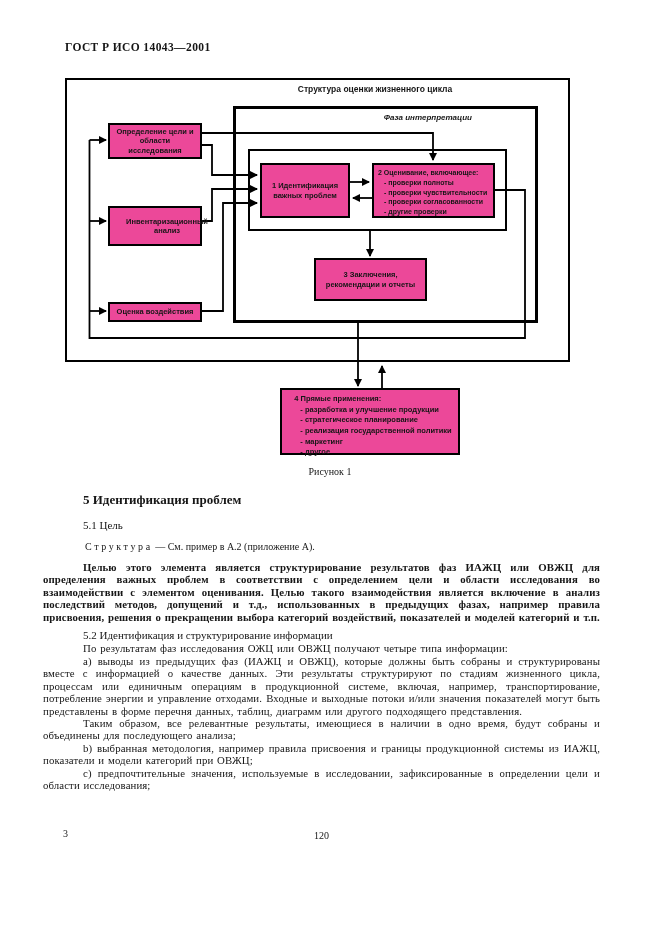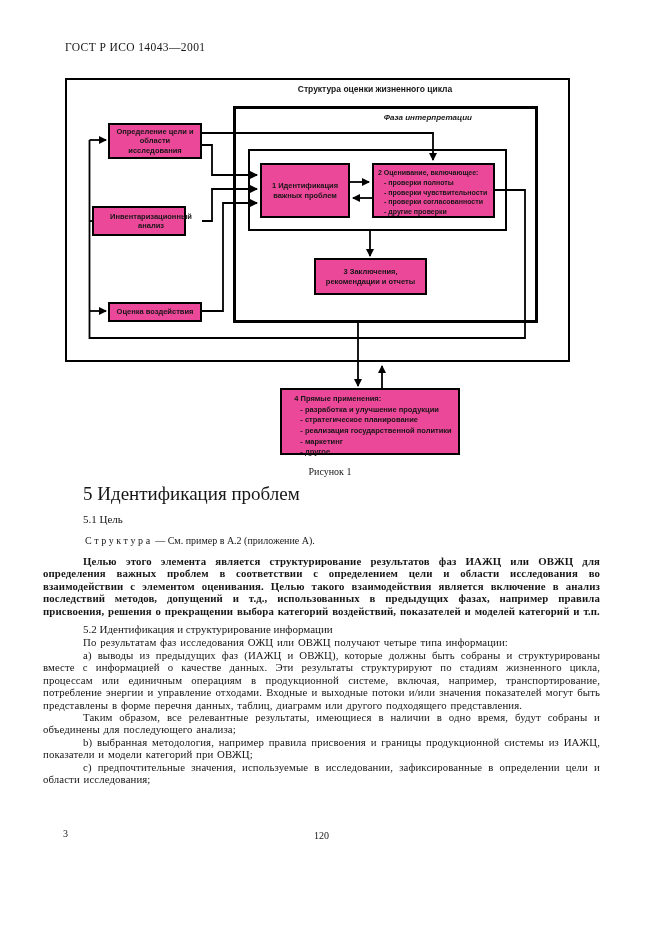--- a/index.html
+++ b/index.html
@@ -7,21 +7,21 @@
     position:relative;
     width:661px;height:936px;
     background:#ffffff;
     font-family:"Liberation Serif", serif;
     color:#161616;
     overflow:hidden;
   }
   
   .doc-header{
     position:absolute;left:65px;top:41px;
-    font-size:11.5px;font-weight:normal;letter-spacing:.4px;text-align:right;
+    font-size:11.5px;font-weight:bold;letter-spacing:.4px;text-align:right;
   }
   
   .diagram{position:absolute;left:60px;top:75px;width:520px;height:390px;}
   .diagram svg{position:absolute;left:0;top:0;}
   .dbox{
     position:absolute;box-sizing:border-box;
     background:#ec4899;border:2px solid #000;
     font-family:"Liberation Sans", sans-serif;
     font-weight:bold;font-size:7.5px;line-height:1.25;
     display:flex;align-items:center;justify-content:center;
@@ -33,41 +33,41 @@
   .d-thin{left:188px;top:74px;width:259px;height:82px;border-width:2px;}
   .d-title{
     position:absolute;left:160px;top:9px;width:310px;text-align:center;
     font-family:"Liberation Sans", sans-serif;font-weight:bold;font-size:8.5px;
   }
   .d-phase{
     position:absolute;left:212px;top:38px;width:200px;text-align:right;
     font-family:"Liberation Sans", sans-serif;font-weight:bold;font-style:italic;font-size:8px;
   }
   .d-goal{left:48px;top:48px;width:94px;height:36px;}
-  .d-inv {left:32px;top:131px;width:94px;height:30px;padding-left:27px;}
+  .d-inv {left:48px;top:131px;width:94px;height:40px;padding-left:27px;}
   .d-imp {left:48px;top:227px;width:94px;height:20px;}
   .d-b1  {left:200px;top:88px;width:90px;height:55px;}
   .d-b2  {left:312px;top:88px;width:123px;height:55px;
           align-items:flex-start;justify-content:flex-start;text-align:left;
           font-size:7px;line-height:1.4;padding:3px 2px 0 4px;}
-  .d-b3  {left:254px;top:183px;width:113px;height:37px;}
+  .d-b3  {left:254px;top:183px;width:113px;height:43px;}
   .d-b4  {left:220px;top:313px;width:180px;height:67px;
           align-items:flex-start;justify-content:center;text-align:left;
           font-size:7.5px;line-height:1.42;padding:4px 2px 0 8px;}
   .dlist{margin:0;}
   .dlist .it{display:block;margin-left:6px;}
   
   .fig-caption{
     position:absolute;left:60px;top:466px;width:540px;
     text-align:center;font-size:10px;
   }
   
   .text-block{position:absolute;left:43px;top:486px;width:557px;}
   .text-block h1{
-    font-size:19px;font-weight:normal;margin:0 0 0 40px;line-height:15px;
+    font-size:13px;font-weight:bold;margin:6px 0 0 40px;line-height:15px;
   }
   .text-block h2{
     font-size:11px;font-weight:normal;margin:12px 0 0 40px;line-height:13px;
   }
   .note{margin:9px 0 0 42px;font-size:10px;line-height:12px;}
   .note .note-label{letter-spacing:2.6px;}
   .text-block p{
     margin:0;font-size:10.8px;line-height:12.45px;
     text-align:justify;text-indent:40px;
     letter-spacing:.1px;word-spacing:1px;

